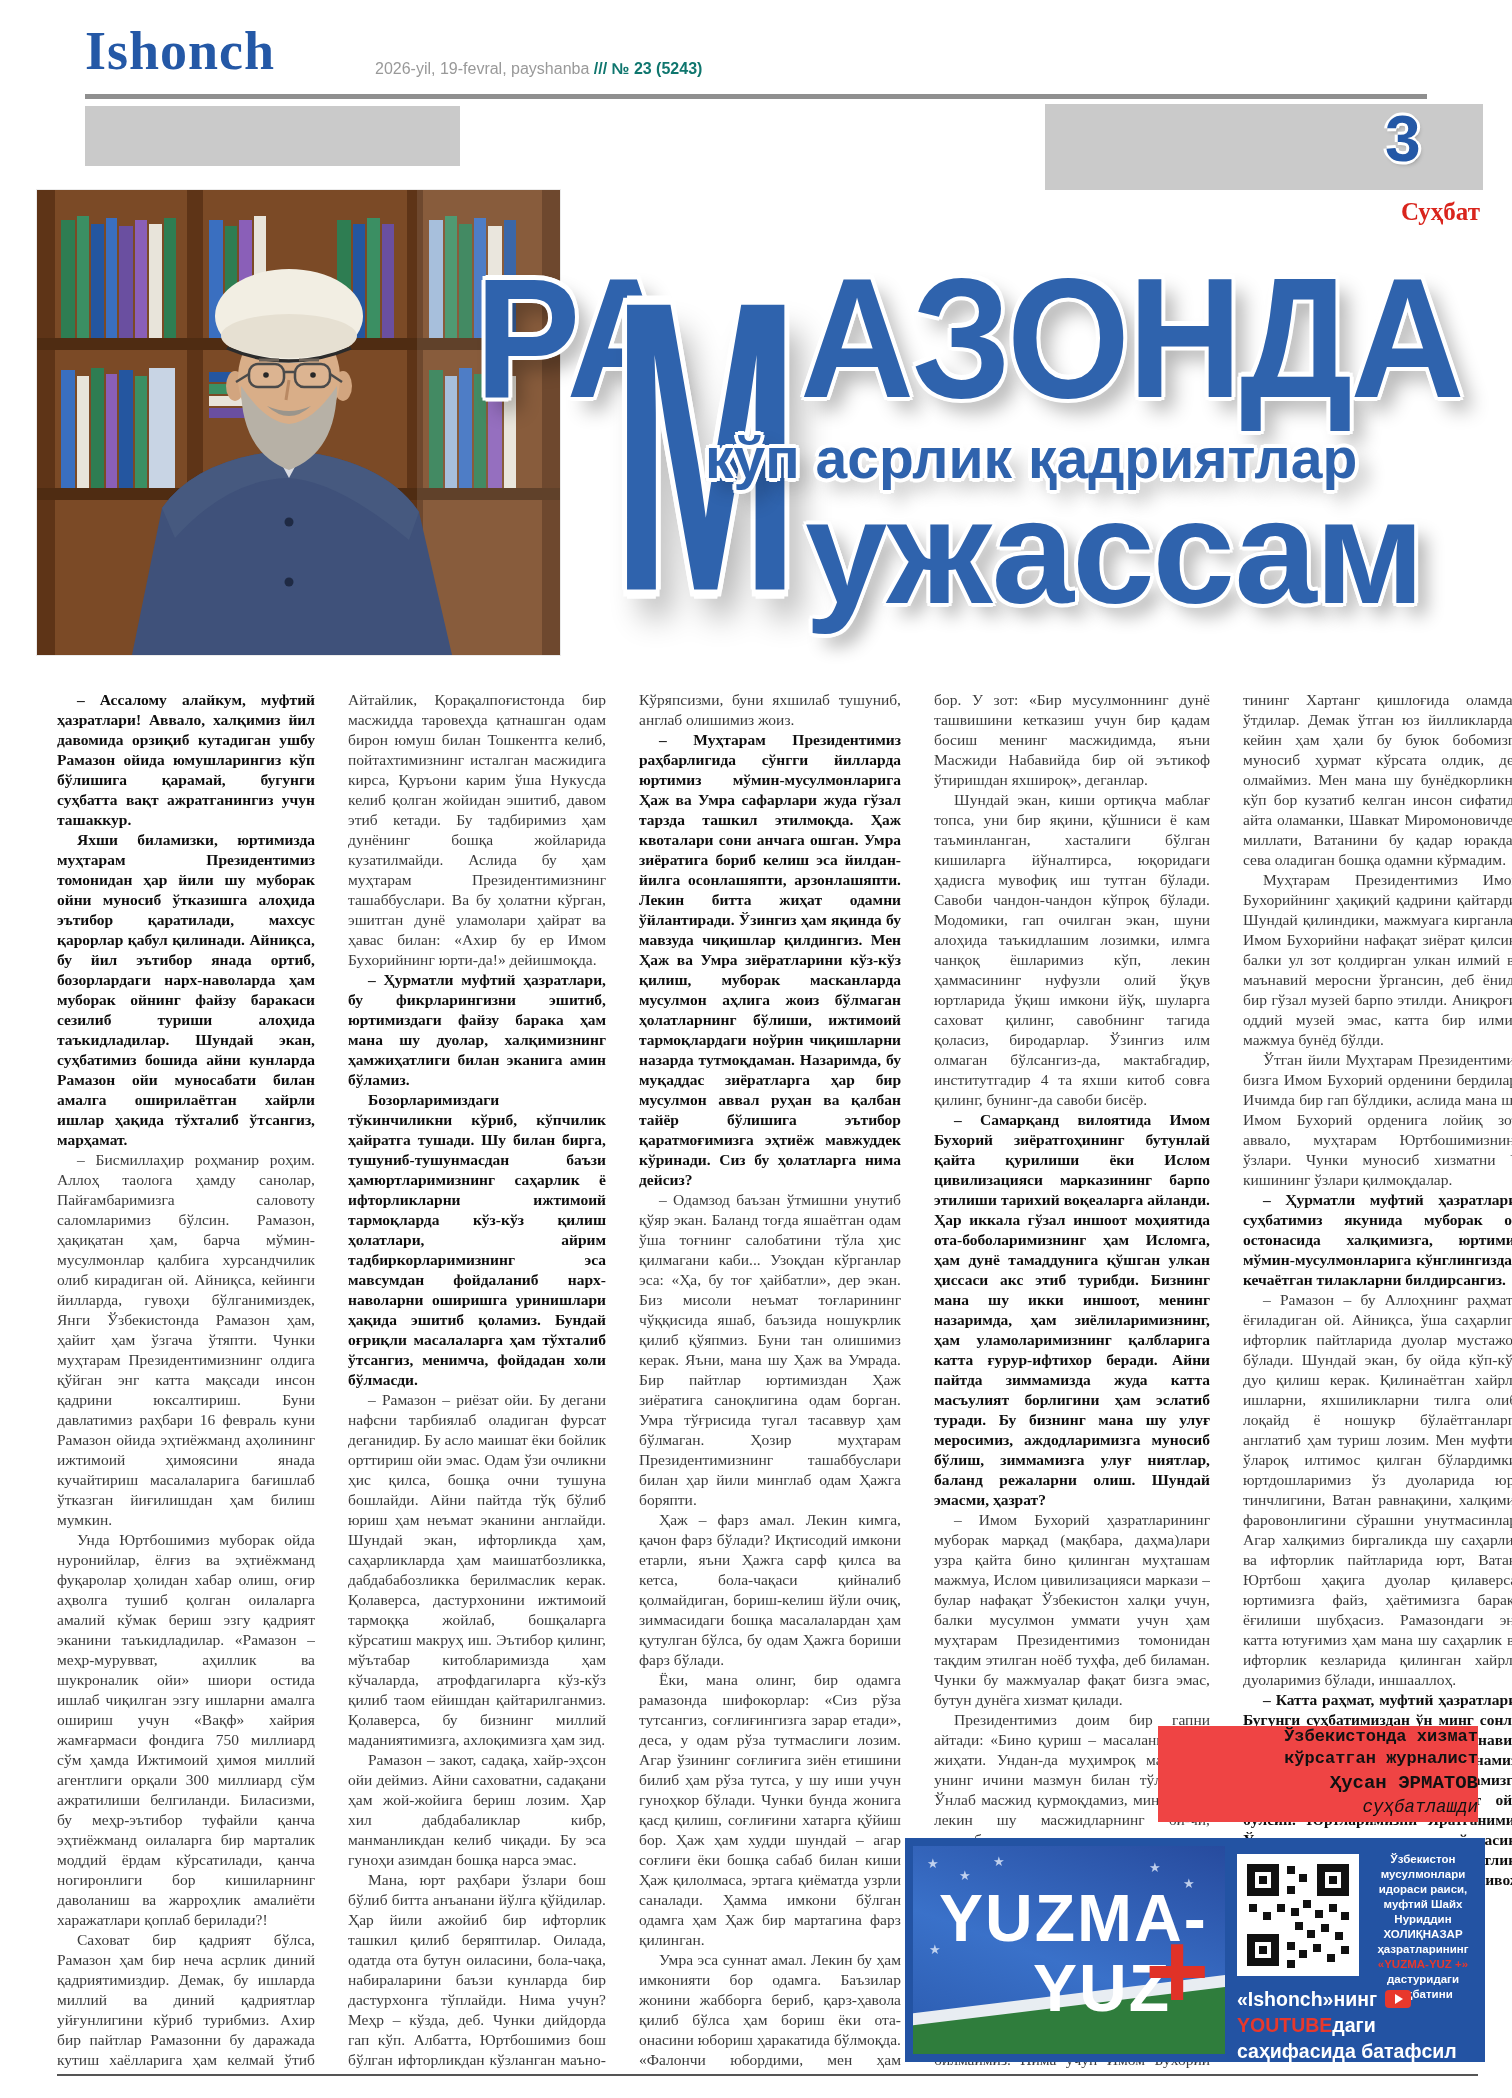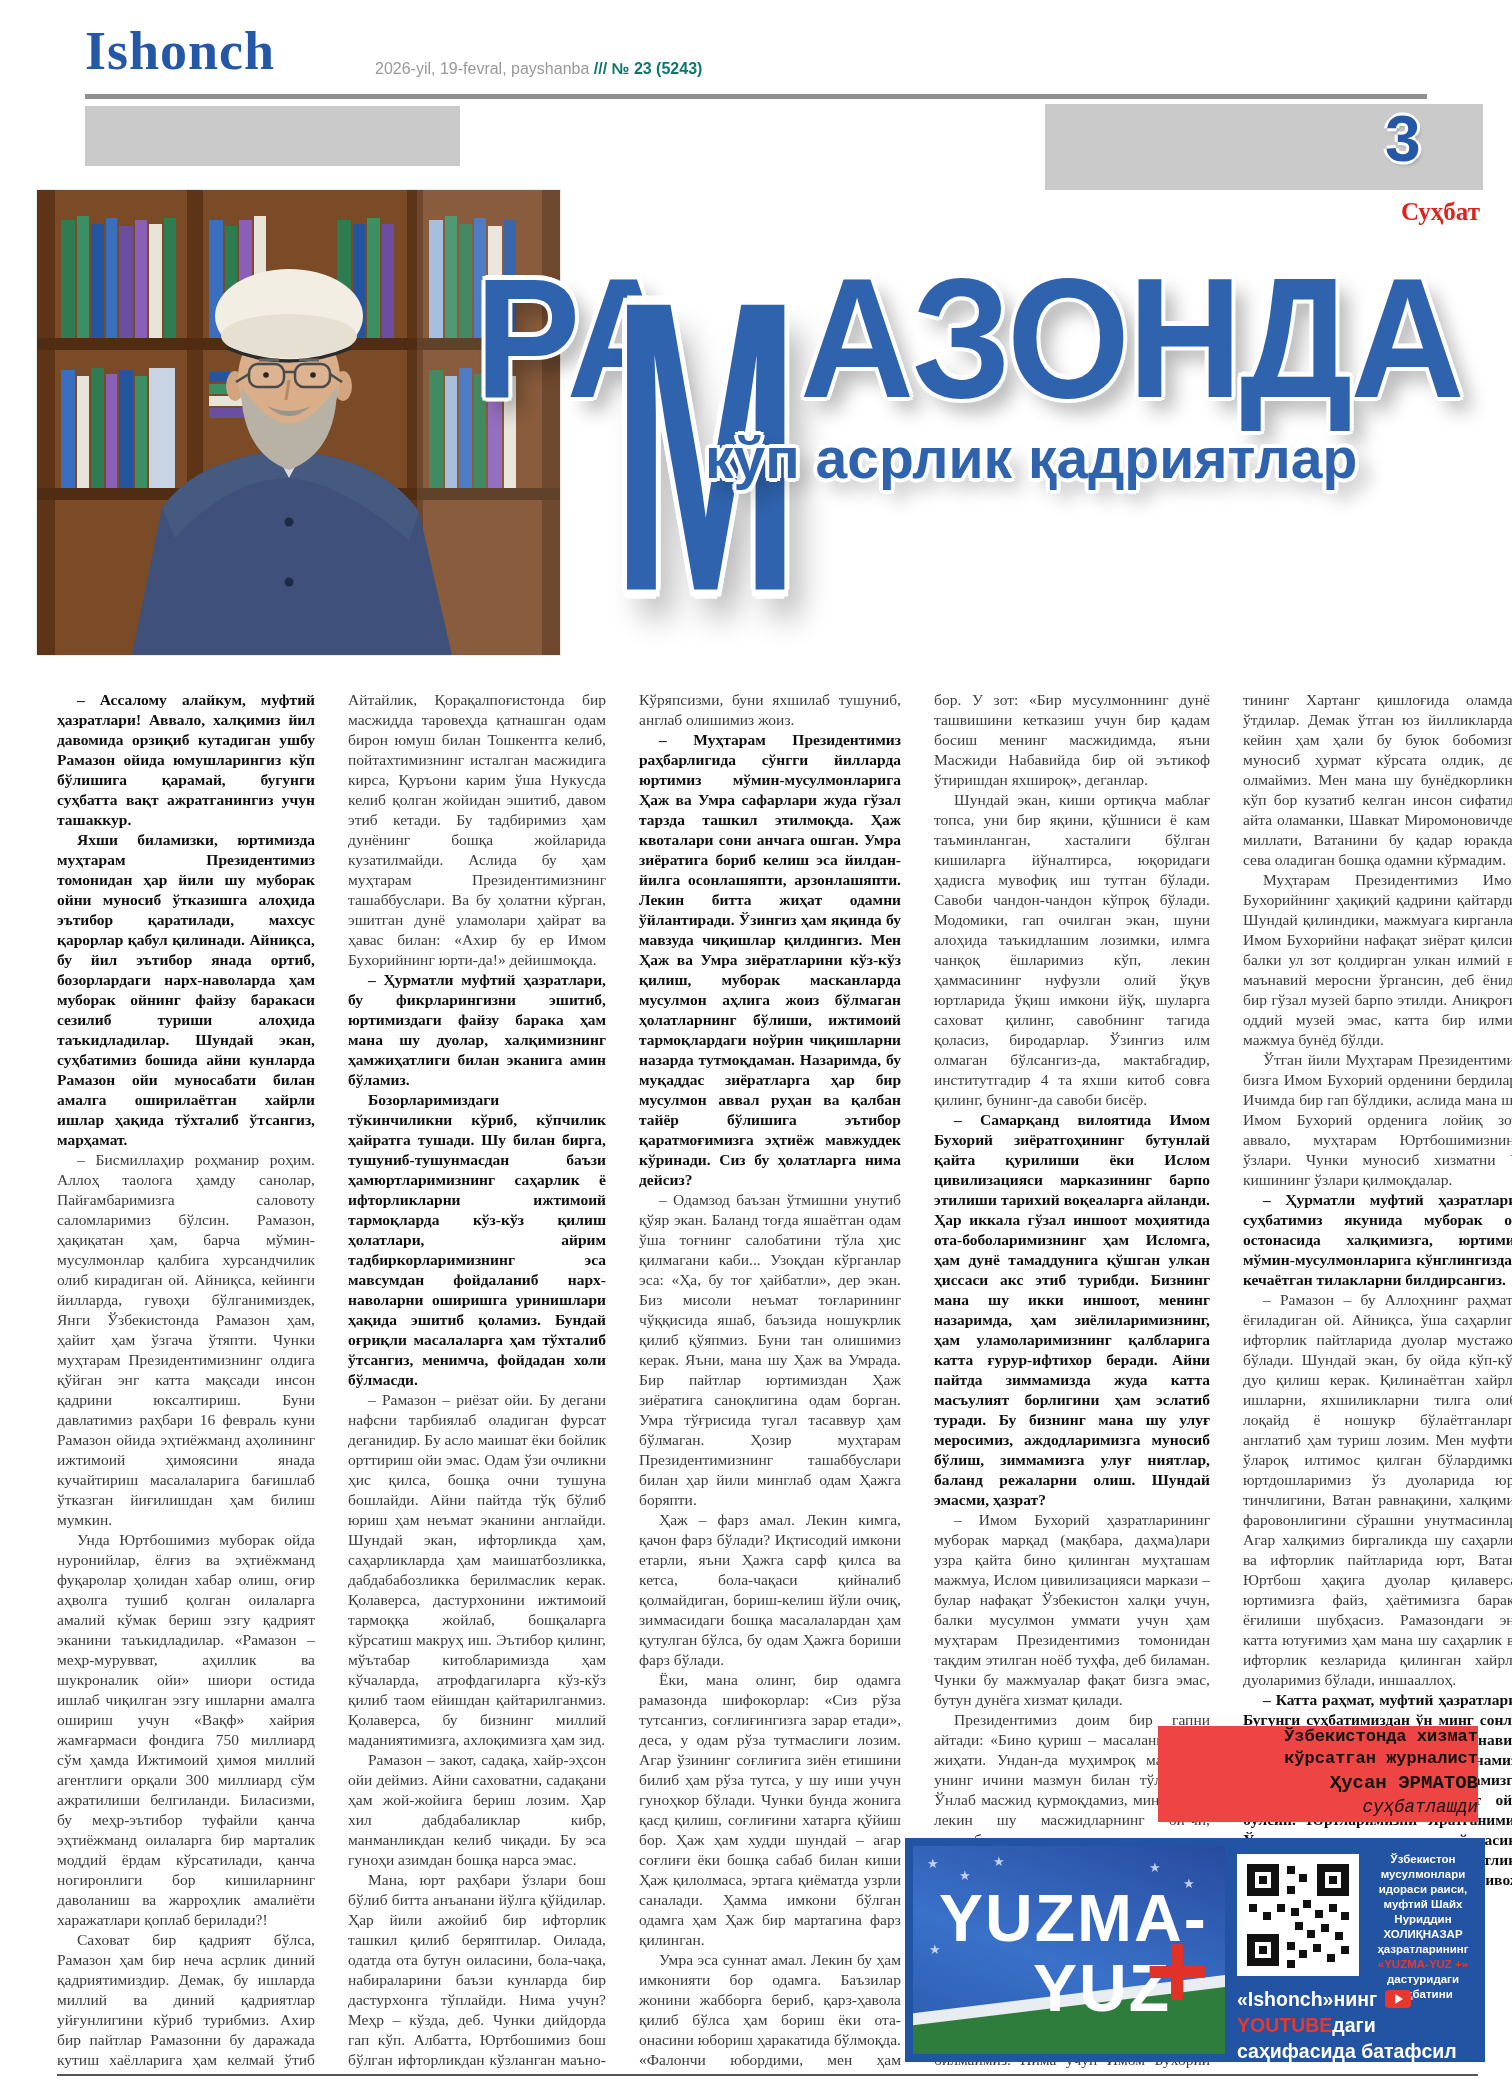--- a/index.html
+++ b/index.html
@@ -178,20 +178,21 @@
       <path d="M252,190 L249,210" stroke="#b98963" stroke-width="3" fill="none"></path>
       <path d="M204,196 Q204,262 252,280 Q300,262 300,196 Q276,232 252,234 Q228,232 204,196 Z" fill="#b7b1a6"></path>
       <path d="M230,216 Q252,226 274,216 Q252,236 230,216 Z" fill="#9a958c"></path>
     </svg>
   </div>
 
   <div class="hl hl-ra">РА</div>
   <div class="hl hl-m">М</div>
   <div class="hl hl-azonda">АЗОНДА</div>
   <div class="hl hl-line2">кўп асрлик қадриятлар</div>
+  <div class="hl hl-line3">ужассам</div>
 
 
   <div class="columns">
     <div class="col">
         <p class="para q">– Ассалому алайкум, муфтий ҳазратлари! Аввало, халқимиз йил давомида орзиқиб кутадиган ушбу Рамазон ойида юмушларингиз кўп бўлишига қарамай, бугунги суҳбатта вақт ажратганингиз учун ташаккур.</p>
         <p class="para q">Яхши биламизки, юртимизда муҳтарам Президентимиз томонидан ҳар йили шу муборак ойни муносиб ўтказишга алоҳида эътибор қаратилади, махсус қарорлар қабул қилинади. Айниқса, бу йил эътибор янада ортиб, бозорлардаги нарх-наволарда ҳам муборак ойнинг файзу баракаси сезилиб туриши алоҳида таъкидладилар. Шундай экан, суҳбатимиз бошида айни кунларда Рамазон ойи муносабати билан амалга оширилаётган хайрли ишлар ҳақида тўхталиб ўтсангиз, марҳамат.</p>
         <p class="para a">– Бисмиллаҳир роҳманир роҳим. Аллоҳ таолога ҳамду санолар, Пайғамбаримизга саловоту саломларимиз бўлсин. Рамазон, ҳақиқатан ҳам, барча мўмин-мусулмонлар қалбига хурсандчилик олиб кирадиган ой. Айниқса, кейинги йилларда, гувоҳи бўлганимиздек, Янги Ўзбекистонда Рамазон ҳам, ҳайит ҳам ўзгача ўтяпти. Чунки муҳтарам Президентимизнинг олдига қўйган энг катта мақсади инсон қадрини юксалтириш. Буни давлатимиз раҳбари 16 февраль куни Рамазон ойида эҳтиёжманд аҳолининг ижтимоий ҳимоясини янада кучайтириш масалаларига бағишлаб ўтказган йиғилишдан ҳам билиш мумкин.</p>
         <p class="para a">Унда Юртбошимиз муборак ойда нуронийлар, ёлғиз ва эҳтиёжманд фуқаролар ҳолидан хабар олиш, оғир аҳволга тушиб қолган оилаларга амалий кўмак бериш эзгу қадрият эканини таъкидладилар. «Рамазон – меҳр-мурувват, аҳиллик ва шукроналик ойи» шиори остида ишлаб чиқилган эзгу ишларни амалга ошириш учун «Вақф» хайрия жамғармаси фондига 750 миллиард сўм ҳамда Ижтимоий ҳимоя миллий агентлиги орқали 300 миллиард сўм ажратилиши белгиланди. Биласизми, бу меҳр-эътибор туфайли қанча эҳтиёжманд оилаларга бир марталик моддий ёрдам кўрсатилади, қанча ногиронлиги бор кишиларнинг даволаниш ва жарроҳлик амалиёти харажатлари қоплаб берилади?!</p>
         <p class="para a">Саховат бир қадрият бўлса, Рамазон ҳам бир неча асрлик диний қадриятимиздир. Демак, бу ишларда миллий ва диний қадриятлар уйғунлигини кўриб турибмиз. Ахир бир пайтлар Рамазонни бу даражада кутиш хаёлларига ҳам келмай ўтиб кетган қанча аждодларимиз бор. Рамазон ҳақида гапиролмай, ҳатто рўзадорлигини яшириб яшаб ўтишган улар. Бугун эса мана шундай фаровон, қадриятларимиз қадрланадиган даврда яшаяпмиз. Бу ҳам бизга Аллоҳнинг улуғ бир неъматидир.</p>
       </div>

